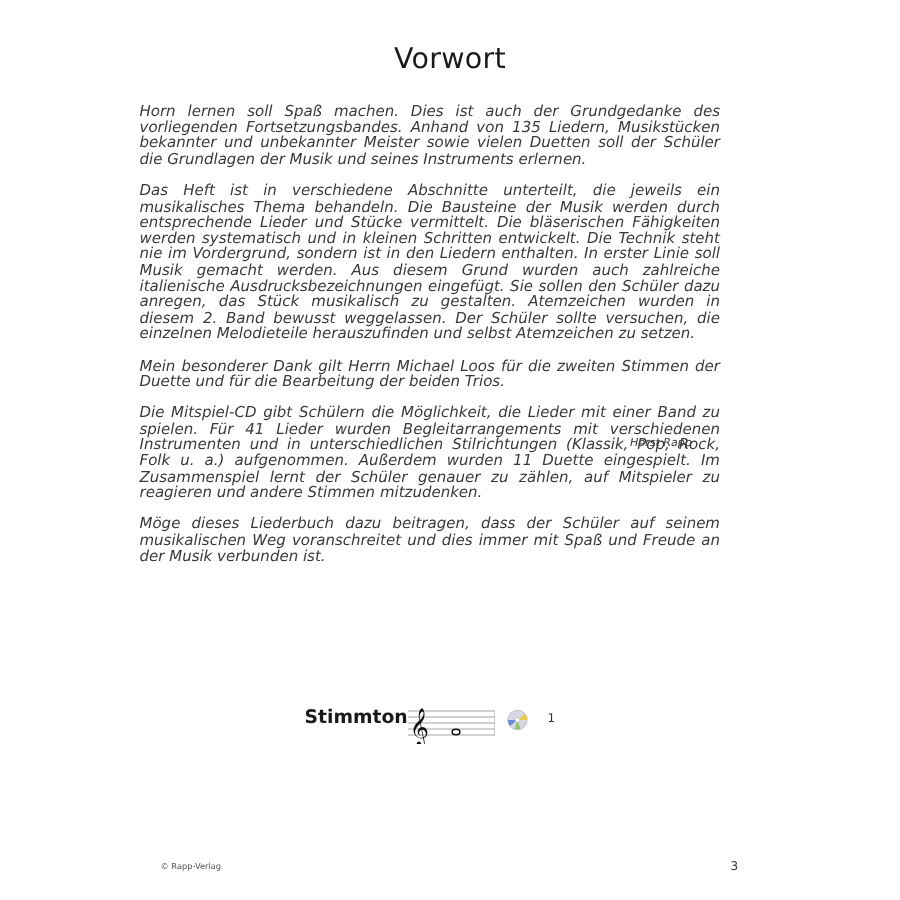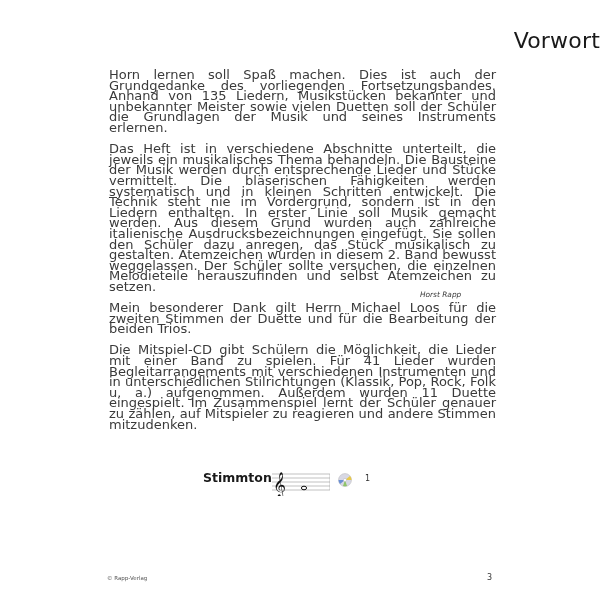--- a/index.html
+++ b/index.html
@@ -1,40 +1,41 @@
 <!DOCTYPE html>
 <html><head>
   <meta charset="utf-8">
   <style>
     html, body { margin: 0; padding: 0; background: #ffffff; }
     body { width: 600px; height: 600px; position: relative; overflow: hidden;
            font-family: "DejaVu Sans", sans-serif; color: #2a2a2a; }
-    .title { position: absolute; top: 28px; left: 0; width: 600px; text-align: right;
-             font-size: 22px; color: #1a1a1a; letter-spacing: 0.2px; }
-    .body-text { position: absolute; top: 70px; left: 109px; width: 387px;
-                 font-size: 13px; line-height: 10.6px; text-align: justify; color: #3a3a3a; }
+    .title { position: absolute; top: 28px; left: 0; width: 600px; text-align: center;
+             font-size: 19px; color: #1a1a1a; letter-spacing: 0.2px; }
+    .body-text { position: absolute; top: 70px; left: 93px; width: 387px;
+                 font-size: 10px; line-height: 10.6px; text-align: justify; color: #3a3a3a; font-style: italic; }
     .body-text p { margin: 0 0 10.6px 0; }
     .signature { position: absolute; top: 290px; left: 420px; font-size: 7.4px; color: #3a3a3a; font-style: italic; }
     .stimmton { position: absolute; top: 470px; left: 203px; font-size: 12.5px; color: #1a1a1a; font-weight: bold; }
     .staff { position: absolute; top: 466px; left: 270px; width: 60px; height: 30px; }
     .cd { position: absolute; top: 473px; left: 338px; width: 14px; height: 14px; }
     .track { position: absolute; top: 474px; left: 365px; font-size: 8px; color: #333; }
     .footer-left { position: absolute; top: 575px; left: 107px; font-size: 5.5px; color: #555; }
     .footer-right { position: absolute; top: 573px; left: 487px; font-size: 8px; color: #333; }
   </style>
 </head>
 <body>
 
 <div class="title">Vorwort</div>
 
 <div class="body-text">
   <p>Horn lernen soll Spaß machen. Dies ist auch der Grundgedanke des vorliegenden Fortsetzungsbandes. Anhand von 135 Liedern, Musikstücken bekannter und unbekannter Meister sowie vielen Duetten soll der Schüler die Grundlagen der Musik und seines Instruments erlernen.</p>
   <p>Das Heft ist in verschiedene Abschnitte unterteilt, die jeweils ein musikalisches Thema behandeln. Die Bausteine der Musik werden durch entsprechende Lieder und Stücke vermittelt. Die bläserischen Fähigkeiten werden systematisch und in kleinen Schritten entwickelt. Die Technik steht nie im Vordergrund, sondern ist in den Liedern enthalten. In erster Linie soll Musik gemacht werden. Aus diesem Grund wurden auch zahlreiche italienische Ausdrucksbezeichnungen eingefügt. Sie sollen den Schüler dazu anregen, das Stück musikalisch zu gestalten. Atemzeichen wurden in diesem 2. Band bewusst weggelassen. Der Schüler sollte versuchen, die einzelnen Melodieteile herauszufinden und selbst Atemzeichen zu setzen.</p>
   <p>Mein besonderer Dank gilt Herrn Michael Loos für die zweiten Stimmen der Duette und für die Bearbeitung der beiden Trios.</p>
   <p>Die Mitspiel-CD gibt Schülern die Möglichkeit, die Lieder mit einer Band zu spielen. Für 41 Lieder wurden Begleitarrangements mit verschiedenen Instrumenten und in unterschiedlichen Stilrichtungen (Klassik, Pop, Rock, Folk u. a.) aufgenommen. Außerdem wurden 11 Duette eingespielt. Im Zusammenspiel lernt der Schüler genauer zu zählen, auf Mitspieler zu reagieren und andere Stimmen mitzudenken.</p>
+  <p>Möge dieses Liederbuch dazu beitragen, dass der Schüler auf seinem musikalischen Weg voranschreitet und dies immer mit Spaß und Freude an der Musik verbunden ist.</p>
 </div>
 
 <div class="signature">Horst Rapp</div>
 
 <div class="stimmton">Stimmton</div>
 
 <svg class="staff" viewBox="0 0 60 30" xmlns="http://www.w3.org/2000/svg">
   <g stroke="#999" stroke-width="0.6">
     <line x1="2" y1="8" x2="60" y2="8"></line>
     <line x1="2" y1="12" x2="60" y2="12"></line>

